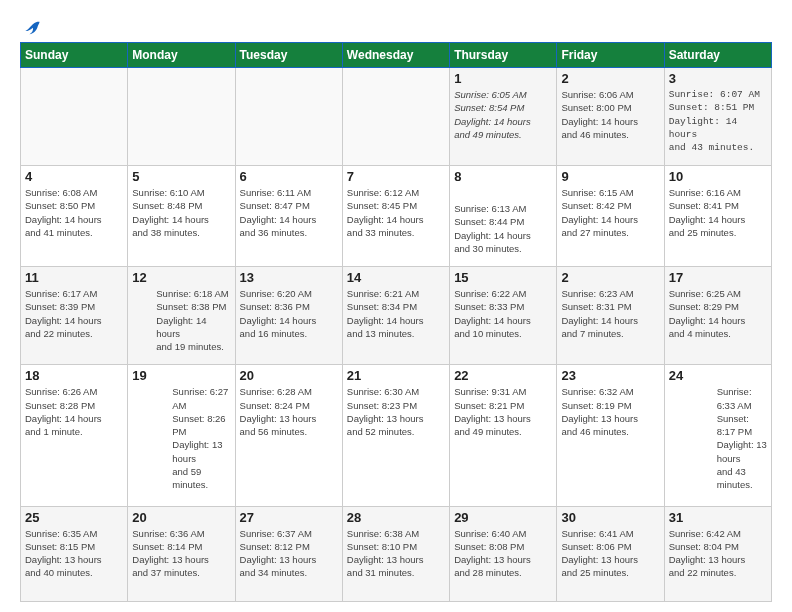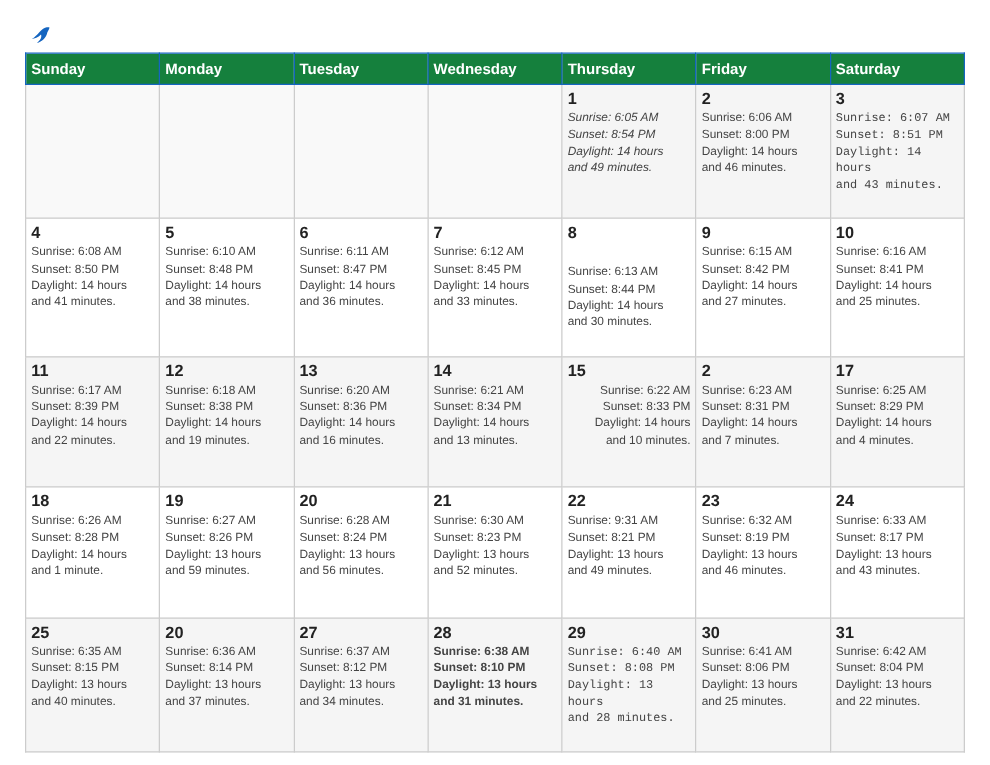--- a/index.html
+++ b/index.html
@@ -224,42 +224,42 @@
         <tr>
           <td>
             <span class="day-num">11</span>
             <div class="day-info" style="white-space: pre-line;">Sunrise: 6:17 AM
 Sunset: 8:39 PM
 Daylight: 14 hours
 and 22 minutes.</div>
           </td>
           <td>
             <span class="day-num">12</span>
-            <div class="day-info" style="white-space: pre-line;">Sunrise: 6:18 AM
+            <div class="day-info" style="white-space: pre-line; margin-left: 24px;">Sunrise: 6:18 AM
 Sunset: 8:38 PM
 Daylight: 14 hours
 and 19 minutes.</div>
           </td>
           <td>
             <span class="day-num">13</span>
             <div class="day-info" style="white-space: pre-line;">Sunrise: 6:20 AM
 Sunset: 8:36 PM
 Daylight: 14 hours
 and 16 minutes.</div>
           </td>
           <td>
             <span class="day-num">14</span>
             <div class="day-info" style="white-space: pre-line;">Sunrise: 6:21 AM
 Sunset: 8:34 PM
 Daylight: 14 hours
 and 13 minutes.</div>
           </td>
           <td>
             <span class="day-num">15</span>
-            <div class="day-info" style="white-space: pre-line; text-align: right;">Sunrise: 6:22 AM
+            <div class="day-info" style="white-space: pre-line;">Sunrise: 6:22 AM
 Sunset: 8:33 PM
 Daylight: 14 hours
 and 10 minutes.</div>
           </td>
           <td>
             <span class="day-num">2</span>
             <div class="day-info" style="white-space: pre-line;">Sunrise: 6:23 AM
 Sunset: 8:31 PM
 Daylight: 14 hours
 and 7 minutes.</div>
@@ -275,21 +275,21 @@
         <tr>
           <td>
             <span class="day-num">18</span>
             <div class="day-info" style="white-space: pre-line;">Sunrise: 6:26 AM
 Sunset: 8:28 PM
 Daylight: 14 hours
 and 1 minute.</div>
           </td>
           <td>
             <span class="day-num">19</span>
-            <div class="day-info" style="white-space: pre-line;">Sunrise: 6:27 AM
+            <div class="day-info" style="white-space: pre-line; margin-left: 40px;">Sunrise: 6:27 AM
 Sunset: 8:26 PM
 Daylight: 13 hours
 and 59 minutes.</div>
           </td>
           <td>
             <span class="day-num">20</span>
             <div class="day-info" style="white-space: pre-line;">Sunrise: 6:28 AM
 Sunset: 8:24 PM
 Daylight: 13 hours
 and 56 minutes.</div>
@@ -310,21 +310,21 @@
           </td>
           <td>
             <span class="day-num">23</span>
             <div class="day-info" style="white-space: pre-line;">Sunrise: 6:32 AM
 Sunset: 8:19 PM
 Daylight: 13 hours
 and 46 minutes.</div>
           </td>
           <td>
             <span class="day-num">24</span>
-            <div class="day-info" style="white-space: pre-line;">Sunrise: 6:33 AM
+            <div class="day-info" style="white-space: pre-line; margin-left: 48px;">Sunrise: 6:33 AM
 Sunset: 8:17 PM
 Daylight: 13 hours
 and 43 minutes.</div>
           </td>
         </tr>
         <tr>
           <td>
             <span class="day-num">25</span>
             <div class="day-info" style="white-space: pre-line;">Sunrise: 6:35 AM
 Sunset: 8:15 PM
@@ -340,28 +340,28 @@
           </td>
           <td>
             <span class="day-num">27</span>
             <div class="day-info" style="white-space: pre-line;">Sunrise: 6:37 AM
 Sunset: 8:12 PM
 Daylight: 13 hours
 and 34 minutes.</div>
           </td>
           <td>
             <span class="day-num">28</span>
-            <div class="day-info" style="white-space: pre-line; font-weight: bold;">Sunrise: 6:38 AM
+            <div class="day-info" style="white-space: pre-line;">Sunrise: 6:38 AM
 Sunset: 8:10 PM
 Daylight: 13 hours
 and 31 minutes.</div>
           </td>
           <td>
             <span class="day-num">29</span>
-            <div class="day-info" style="white-space: pre-line; font-family: Liberation Mono, monospace;">Sunrise: 6:40 AM
+            <div class="day-info" style="white-space: pre-line;">Sunrise: 6:40 AM
 Sunset: 8:08 PM
 Daylight: 13 hours
 and 28 minutes.</div>
           </td>
           <td>
             <span class="day-num">30</span>
             <div class="day-info" style="white-space: pre-line;">Sunrise: 6:41 AM
 Sunset: 8:06 PM
 Daylight: 13 hours
 and 25 minutes.</div>

